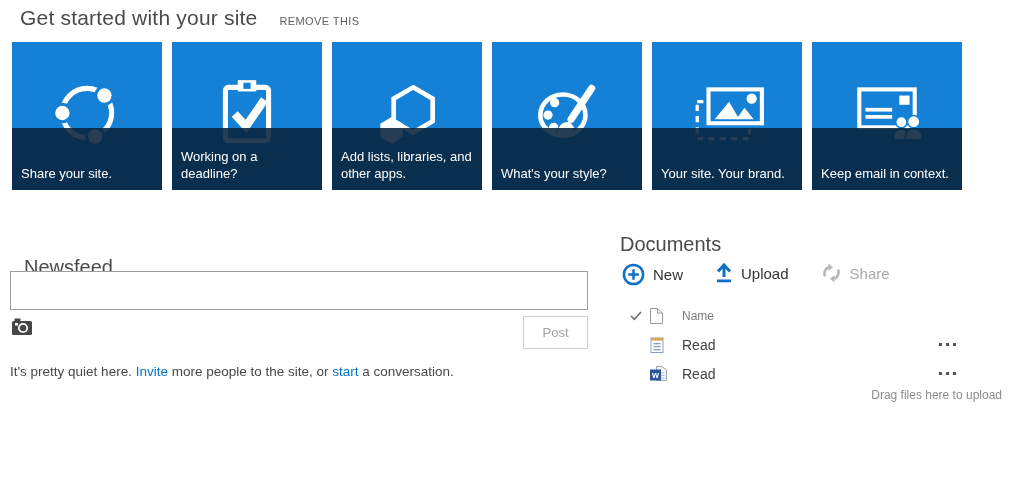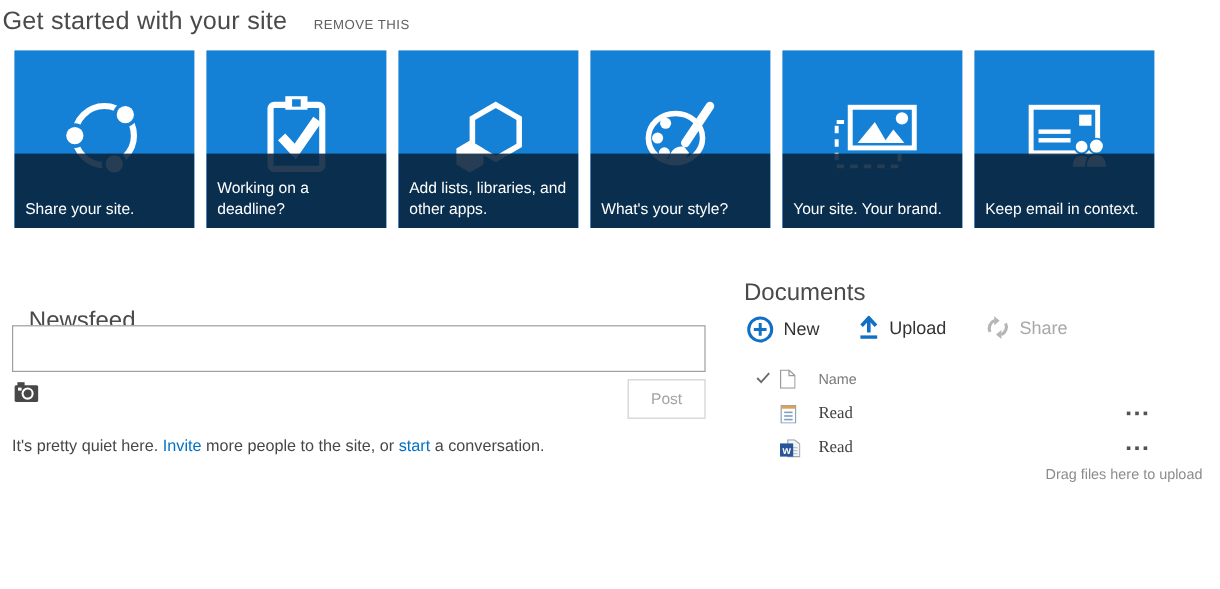--- a/index.html
+++ b/index.html
@@ -1,21 +1,21 @@
 <!DOCTYPE html>
 <html><head>
 <meta charset="utf-8">
 <style>
   * { margin:0; padding:0; box-sizing:border-box; }
   html,body { background:#fff; }
   body { font-family:"Liberation Sans","DejaVu Sans",sans-serif; color:#444; }
   .page { position:relative; width:1017px; height:491px; background:#fff; overflow:hidden; }
 
   
-  .gs-header { position:absolute; left:2px; top:6px; display:flex; align-items:baseline; }
+  .gs-header { position:absolute; left:20px; top:6px; display:flex; align-items:baseline; }
   .gs-title { font-size:21px; font-weight:300; color:#4a4a4a; letter-spacing:.2px; }
   .remove-link { margin-left:22px; font-size:11px; color:#5f5f5f; letter-spacing:.4px; cursor:pointer; }
 
   
   .tiles { position:absolute; left:12px; top:42px; display:flex; gap:10px; }
   .tile { position:relative; width:150px; height:148px; background:#1480d6; cursor:pointer; overflow:hidden; }
   .tile-icon { position:absolute; left:50%; top:32px; transform:translateX(-50%); width:78px; height:78px; }
   .tile-caption { position:absolute; left:0; bottom:0; width:100%; height:62px; background:rgba(8,34,59,0.88);
                   color:#fff; font-size:13px; line-height:17px; padding:5px 9px 8px 9px;
                   display:flex; flex-direction:column; justify-content:flex-end; }
@@ -35,21 +35,21 @@
   .documents-title { position:absolute; left:620px; top:233px; }
   .doc-toolbar { position:absolute; left:622px; top:263px; display:flex; align-items:flex-start; gap:32px; }
   .tool-item { display:flex; align-items:center; gap:8px; font-size:15px; color:#333; cursor:pointer; }
   .tool-item.disabled { color:#a8a8a8; cursor:default; }
 
   .doc-table { position:absolute; left:620px; top:301px; width:350px; }
   .doc-row { display:flex; align-items:center; height:29px; }
   .cell-check { width:30px; padding-left:10px; }
   .cell-icon { width:32px; display:flex; align-items:center; }
   .cell-name-hdr { font-size:12px; color:#7a7a7a; }
-  .cell-name { font-size:14px; color:#444; cursor:pointer;font-family:Liberation Serif, serif; }
+  .cell-name { font-size:14px; color:#444; cursor:pointer; }
   .cell-menu { margin-left:auto; padding-right:14px; display:flex; gap:4px; cursor:pointer; }
   .dot { width:3px; height:3px; background:#525252; }
   .drop-hint { position:absolute; left:620px; top:388px; width:382px; text-align:right; font-size:12px; color:#8c8c8c; }
 </style>
 </head>
 <body>
 
 <div class="page">
 
   <div class="gs-header">

